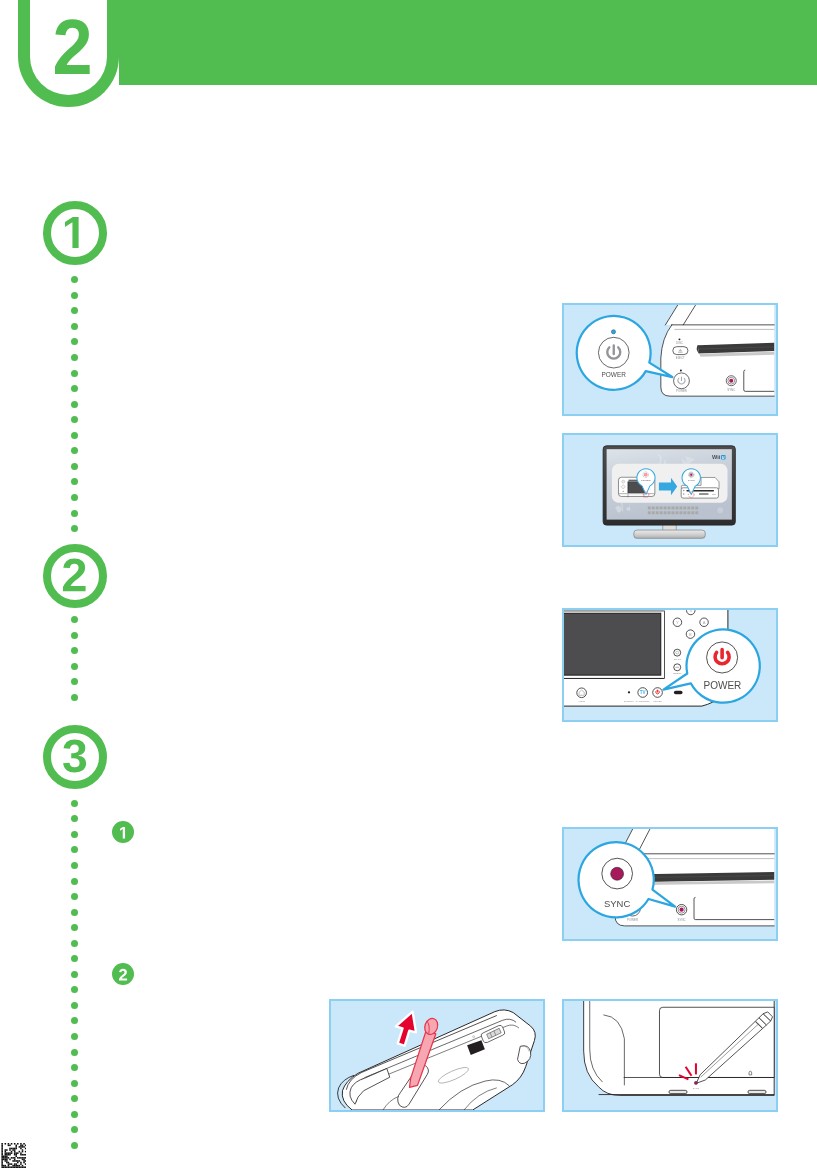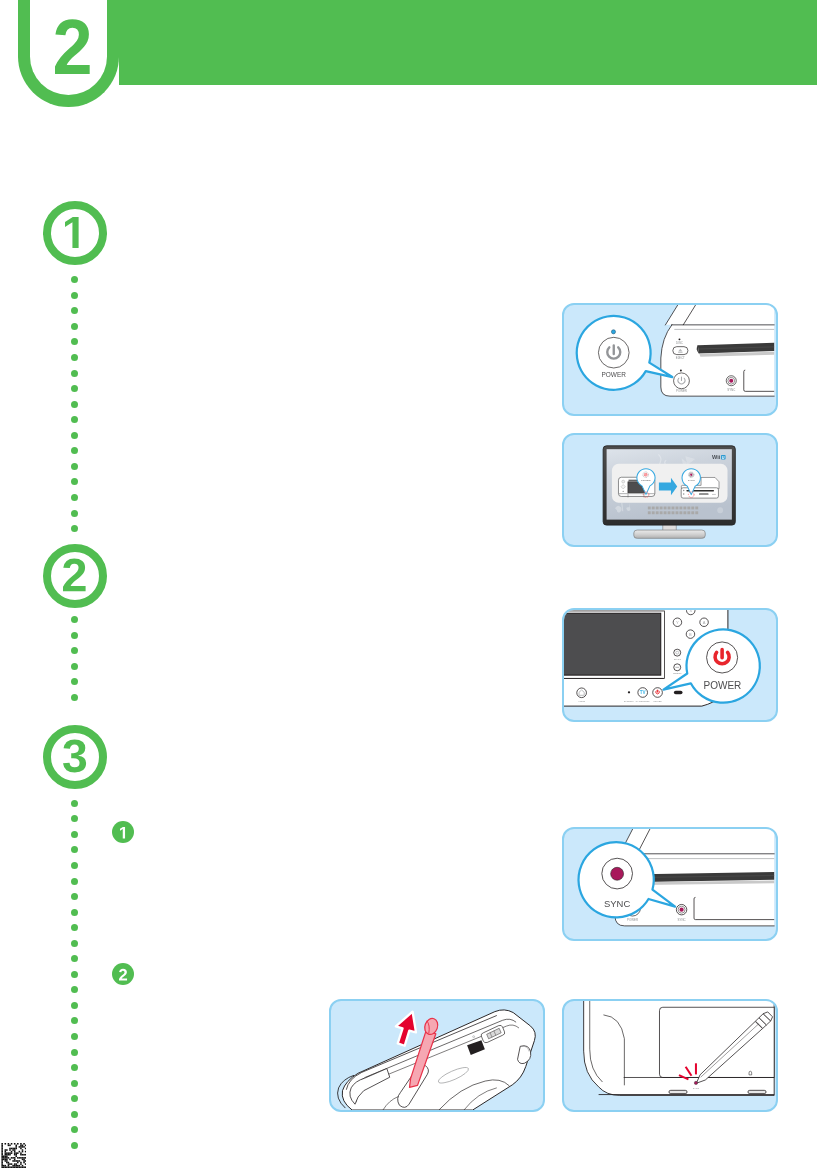--- a/index.html
+++ b/index.html
@@ -33,21 +33,21 @@
   .dots{position:absolute;width:7px;}
   .dots{ }
   .dots i{position:absolute;left:0;width:7px;height:7px;border-radius:50%;background:var(--green);}
 
   
   .bullet{position:absolute;width:22px;height:22px;border-radius:50%;background:var(--green);}
 
 
   
   .panel{position:absolute;box-sizing:border-box;background:var(--panel-bg);
-     border:2px solid var(--panel-border);border-radius:12px;overflow:hidden;}
+     border:2px solid var(--panel-border);border-radius:0;overflow:hidden;}
   .panel svg{display:block;width:100%;height:100%;}
   .panel text{font-family:"Liberation Sans",sans-serif;}
   .panel svg, .page{transform:translateZ(0);}
   .micro{font-size:3px;fill:#8a8c8e;}
   .nanolabel{font-size:2.3px;fill:#8a8c8e;}
   .callout-label{font-size:6.7px;fill:#4d4d4f;}
   .nano{font-size:2.6px;fill:#58595b;}
   .btnletter{font-size:4.2px;fill:#a7a9ac;}
   .tvmark{font-size:4.8px;font-weight:bold;fill:#41b6e6;}
   .callout-label-lg{font-size:10.4px;fill:#4d4d4f;}

